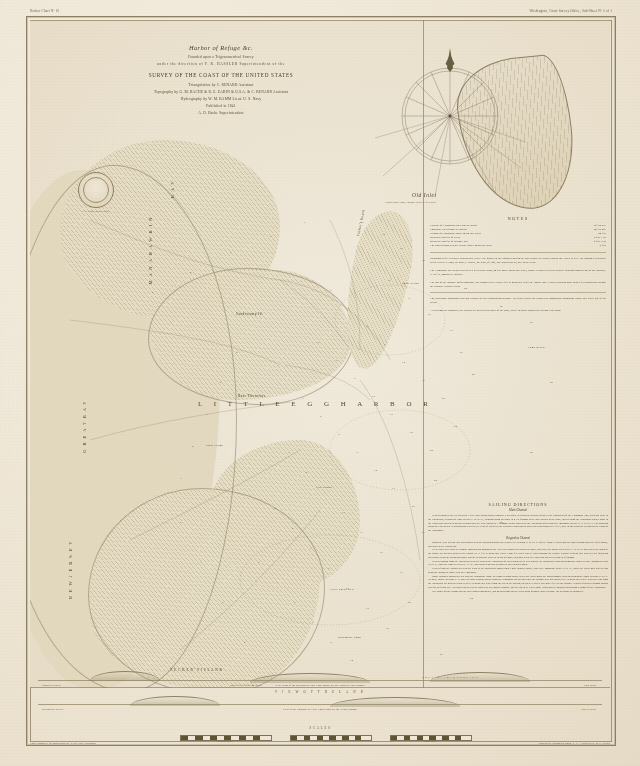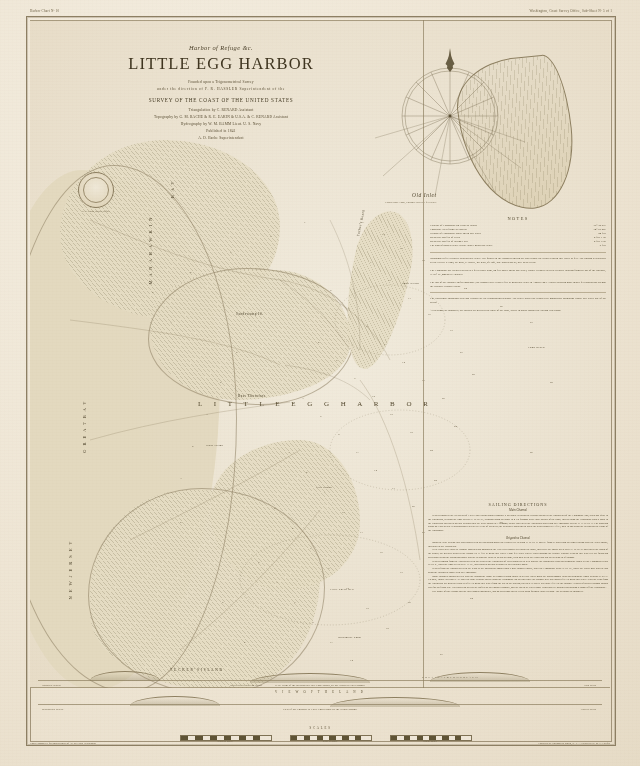--- a/index.html
+++ b/index.html
@@ -495,21 +495,20 @@
       <span class="snd" style="left:500px; top:300px;">27</span>
       <span class="snd" style="left:520px; top:360px;">28</span>
       <span class="snd" style="left:500px; top:430px;">26</span>
       <span class="snd" style="left:470px; top:500px;">25</span>
       <span class="snd" style="left:440px; top:576px;">24</span>
       <span class="snd" style="left:410px; top:632px;">23</span>
     </div>
 
     <div id="title-block">
       <div id="tb-harbor">Harbor of Refuge &amp;c.</div>
-      <div id="tb-title">LITTLE EGG HARBOR</div>
       <div id="tb-sub1">Founded upon a Trigonometrical Survey</div>
       <div id="tb-sub2">under the direction of F. R. HASSLER Superintendent of the</div>
       <div id="tb-sub3">SURVEY OF THE COAST OF THE UNITED STATES</div>
       <div id="tb-sub4">Triangulation by C. RENARD Assistant</div>
       <div id="tb-sub5">Topography by G. M. BACHE &amp; R. E. EAKIN &amp; U.S.A. &amp; C. RENARD Assistant</div>
       <div id="tb-sub6">Hydrography by W. M. BAMM Lieut. U. S. Navy</div>
       <div id="tb-sub7">Published in 1841</div>
       <div id="tb-sub8">A. D. Bache Superintendent</div>
     </div>
 

